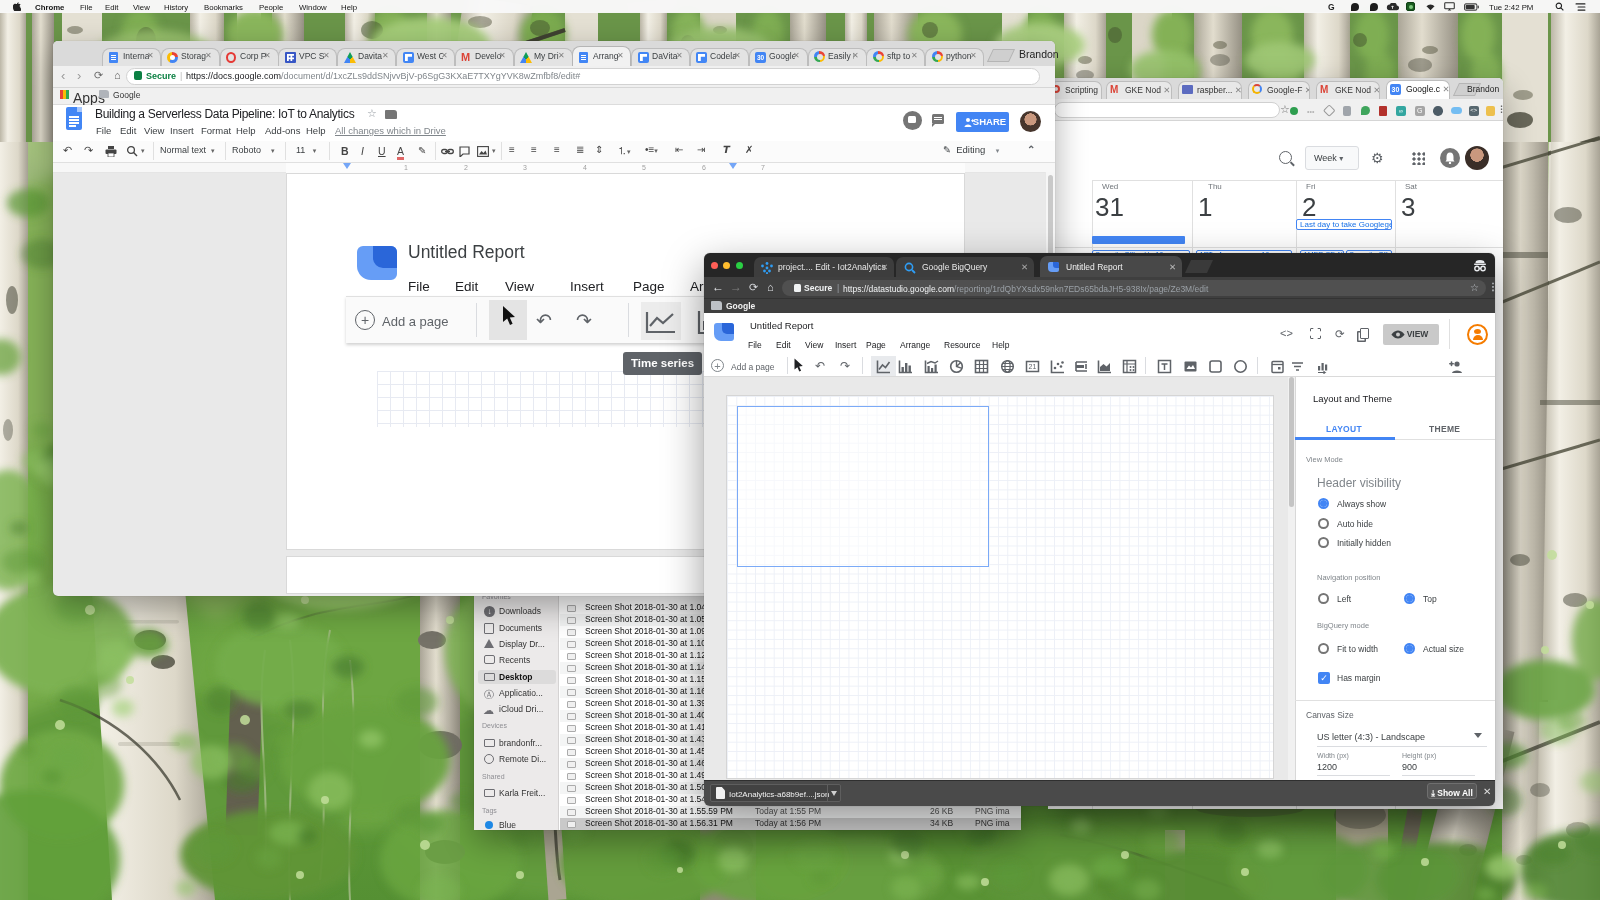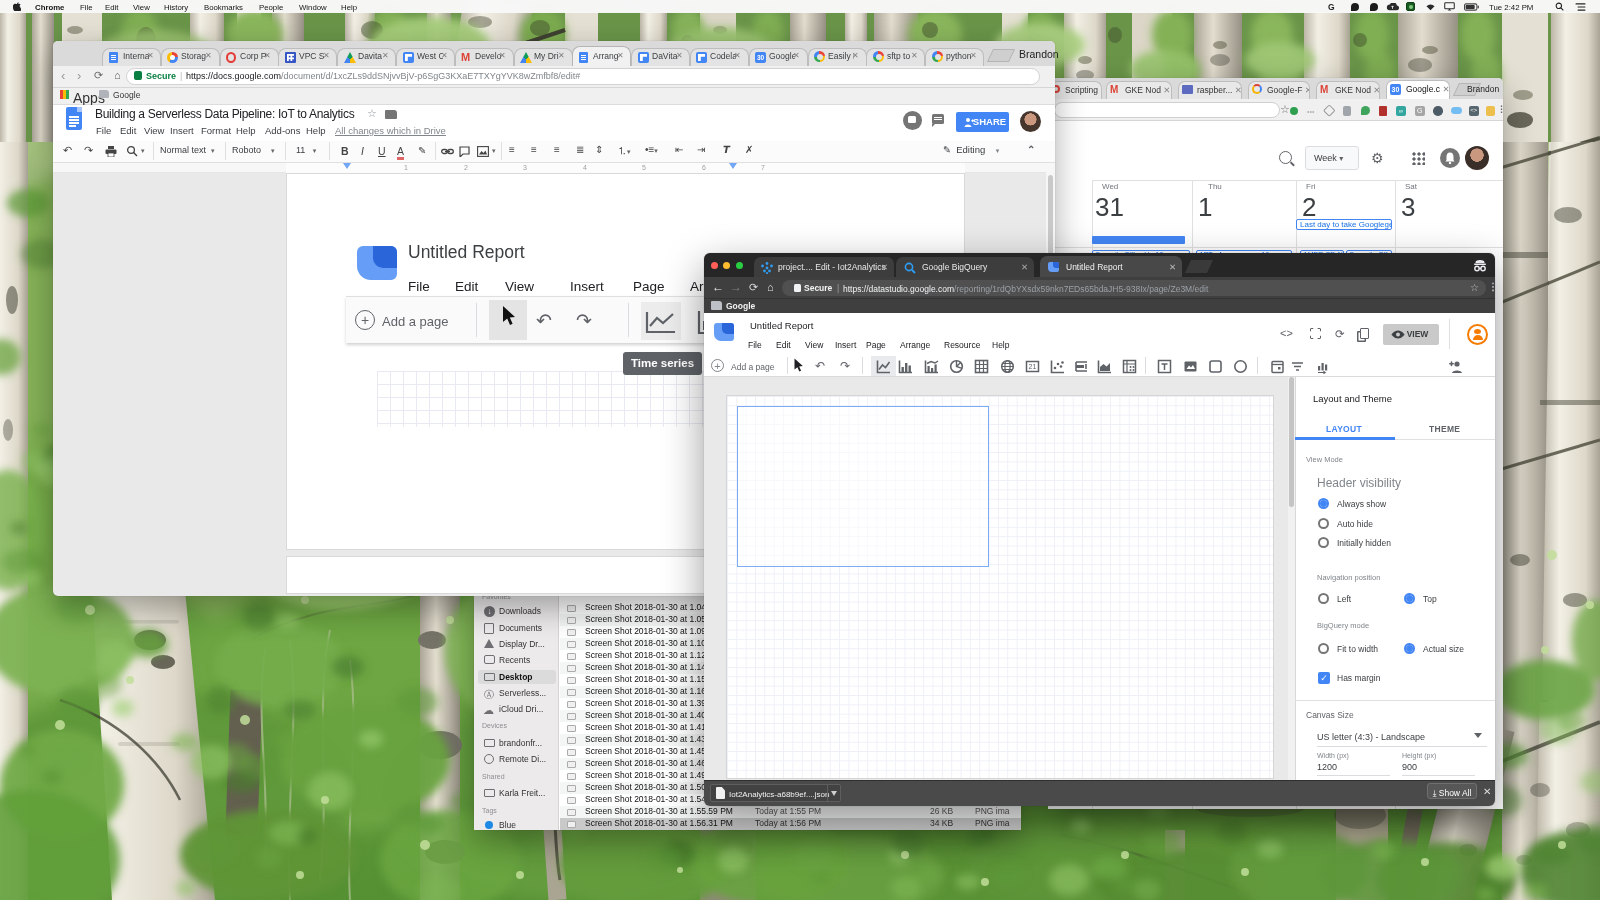--- a/index.html
+++ b/index.html
@@ -540,21 +540,21 @@
   <div class="abs" style="left:10px;top:33px;width:10px;height:11px;border:1.2px solid #6e6e73;border-radius:1px"></div>
   <div class="abs" style="left:25px;top:33px;font-size:8.5px;color:#333">Documents</div>
   <div class="abs" style="left:10px;top:49px;width:0;height:0;border-left:5.5px solid transparent;border-right:5.5px solid transparent;border-bottom:9px solid #6e6e73"></div>
   <div class="abs" style="left:25px;top:49px;font-size:8.5px;color:#333">Display Dr...</div>
   <div class="abs" style="left:10px;top:65px;width:11px;height:9px;border:1.2px solid #6e6e73;border-radius:2px"></div>
   <div class="abs" style="left:25px;top:65px;font-size:8.5px;color:#333">Recents</div>
   <div class="abs" style="left:4px;top:80px;width:78px;height:14px;background:#dcdbdb;border-radius:3px"></div>
   <div class="abs" style="left:10px;top:83px;width:11px;height:8px;border:1.2px solid #6e6e73;border-radius:1px"></div>
   <div class="abs" style="left:25px;top:82px;font-size:8.5px;color:#111;font-weight:700">Desktop</div>
   <div class="abs" style="left:10px;top:98px;font-size:10px;color:#6e6e73">Ⓐ</div>
-  <div class="abs" style="left:25px;top:98px;font-size:8.5px;color:#333">Serverless...</div>
+  <div class="abs" style="left:25px;top:98px;font-size:8.5px;color:#333">Applicatio...</div>
   <div class="abs" style="left:9px;top:114px;font-size:11px;color:#6e6e73">☁</div>
   <div class="abs" style="left:25px;top:114px;font-size:8.5px;color:#333">iCloud Dri...</div>
   <div class="abs" style="left:8px;top:132px;font-size:7px;color:#8e8e93">Devices</div>
   <div class="abs" style="left:10px;top:149px;width:11px;height:8px;border:1.2px solid #6e6e73;border-radius:1px"></div>
   <div class="abs" style="left:25px;top:148px;font-size:8.5px;color:#333">brandonfr...</div>
   <div class="abs" style="left:10px;top:164px;width:10px;height:10px;border:1.2px solid #6e6e73;border-radius:50%"></div>
   <div class="abs" style="left:25px;top:164px;font-size:8.5px;color:#333">Remote Di...</div>
   <div class="abs" style="left:8px;top:183px;font-size:7px;color:#8e8e93">Shared</div>
   <div class="abs" style="left:10px;top:199px;width:11px;height:8px;border:1.2px solid #6e6e73;border-radius:1px"></div>
   <div class="abs" style="left:25px;top:198px;font-size:8.5px;color:#333">Karla Freit...</div>
@@ -1150,15 +1150,15 @@
   <div class="abs" style="left:698px;top:509px;font-size:9px;color:#3c4043">900</div>
   <div class="abs" style="left:613px;top:522px;width:73px;height:1px;background:#dadce0"></div>
   <div class="abs" style="left:698px;top:522px;width:73px;height:1px;background:#dadce0"></div>
 
   <div class="abs" style="left:0;top:527px;width:791px;height:26px;background:#4a4a4a;border-top:1px solid #2f2f2f;border-radius:0 0 6px 6px"></div>
   <div class="abs" style="left:6px;top:531px;width:131px;height:18px;background:#424242;border:1px solid #5e5e5e;border-radius:2px"></div>
   <div class="abs" style="left:12px;top:534px;width:9px;height:12px;background:#f1f1f1;border-radius:1px;clip-path:polygon(0 0,65% 0,100% 30%,100% 100%,0 100%)"></div>
   <div class="abs" style="left:25px;top:536.5px;font-size:8px;color:#f1f1f1;white-space:nowrap">Iot2Analytics-a68b9ef....json</div>
   <div class="abs" style="left:123px;top:531px;width:1px;height:18px;background:#5e5e5e"></div>
   <div class="abs" style="left:127px;top:538px;width:0;height:0;border-left:3.5px solid transparent;border-right:3.5px solid transparent;border-top:5px solid #cfcfcf"></div>
-  <div class="abs" style="left:723px;top:530px;width:50px;height:16px;background:#575757;border:1px solid #6f6f6f;border-radius:3px;font-size:8.5px;font-weight:400;color:#fff;text-align:center;line-height:18px">⤓ Show All</div>
+  <div class="abs" style="left:723px;top:530px;width:50px;height:16px;background:#575757;border:1px solid #6f6f6f;border-radius:3px;font-size:8.5px;font-weight:700;color:#fff;text-align:center;line-height:18px">⤓ Show All</div>
   <div class="abs" style="left:779px;top:533px;font-size:10px;color:#ddd">✕</div>
 </div>
 
 </body></html>

